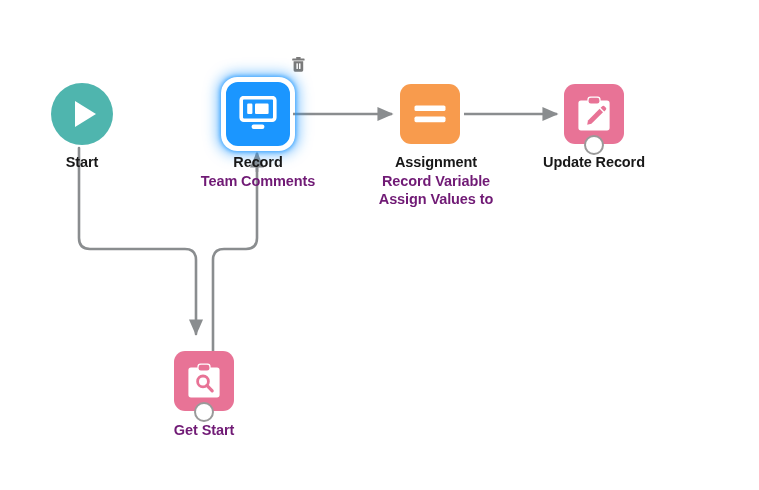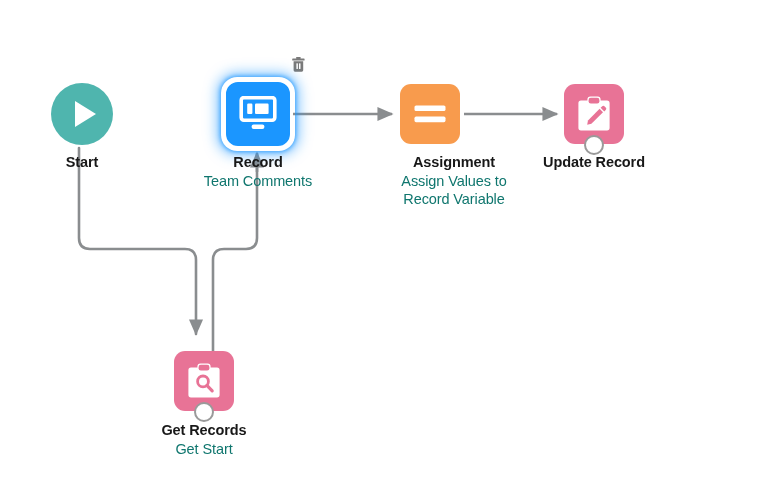--- a/index.html
+++ b/index.html
@@ -120,22 +120,22 @@
     pointer-events: none;
   }
   .label-title {
     font-size: 14.5px;
     font-weight: bold;
     color: #181818;
     letter-spacing: -0.1px;
   }
   .label-sub {
     font-size: 14.5px;
-    font-weight: normal;
-    color: #0f766e;
+    font-weight: bold;
+    color: #701a75;
     letter-spacing: -0.1px;
   }
   
   .trash-btn {
     position: absolute;
     transform: translate(-50%, -50%);
     width: 18px;
     height: 18px;
     display: flex;
     align-items: center;
@@ -218,24 +218,24 @@
   </div>
 
   <div class="node" style="left:430px; top:114px;">
     <div class="node-shape el-square el-orange">
       <svg width="34" height="22" viewBox="0 0 34 22" xmlns="http://www.w3.org/2000/svg">
         <rect x="1.5" y="2.4" width="31" height="5.6" rx="1.6" fill="#ffffff"></rect>
         <rect x="1.5" y="13.6" width="31" height="5.6" rx="1.6" fill="#ffffff"></rect>
       </svg>
     </div>
   </div>
-  <div class="node-label" style="left:454px; top:153px;">
+  <div class="node-label" style="left:436px; top:153px;">
     <div class="label-title">Assignment</div>
+    <div class="label-sub">Record Variable</div>
     <div class="label-sub">Assign Values to</div>
-    <div class="label-sub">Record Variable</div>
   </div>
 
   <div class="node" style="left:594px; top:114px;">
     <div class="node-shape el-square el-pink" style="position:absolute;">
       <svg width="34" height="36" viewBox="0 0 34 36" xmlns="http://www.w3.org/2000/svg">
         <path d="M4.0,4.6 h26 a2.6,2.6 0 0 1 2.6,2.6 v24.6 a2.6,2.6 0 0 1 -2.6,2.6 h-26
                  a2.6,2.6 0 0 1 -2.6,-2.6 v-24.6 a2.6,2.6 0 0 1 2.6,-2.6 z" fill="#ffffff"></path>
         <rect x="10.4" y="0.4" width="13.2" height="8.2" rx="3.0" fill="#ffffff"></rect>
         <rect x="11.6" y="1.8" width="10.8" height="5.6" rx="2.2" fill="#E87396"></rect>
         <path d="M11.0,24.4 L22.6,12.8 L26.0,16.2 L14.4,27.8 L10.2,28.8 z" fill="#E87396"></path>
@@ -256,17 +256,16 @@
                  a2.6,2.6 0 0 1 -2.6,-2.6 v-24.6 a2.6,2.6 0 0 1 2.6,-2.6 z" fill="#ffffff"></path>
         <rect x="10.4" y="0.4" width="13.2" height="8.2" rx="3.0" fill="#ffffff"></rect>
         <rect x="11.6" y="1.8" width="10.8" height="5.6" rx="2.2" fill="#E87396"></rect>
         <circle cx="16.0" cy="18.4" r="5.4" fill="none" stroke="#E87396" stroke-width="2.8"></circle>
         <line x1="19.9" y1="22.4" x2="25.2" y2="27.8" stroke="#E87396" stroke-width="3.2" stroke-linecap="round"></line>
       </svg>
       <div class="endpoint-circle"></div>
     </div>
   </div>
   <div class="node-label" style="left:204px; top:421px;">
-    <div class="label-title">Get Records</div>
     <div class="label-sub">Get Start</div>
   </div>
 
 </div>
 
 </body></html>

